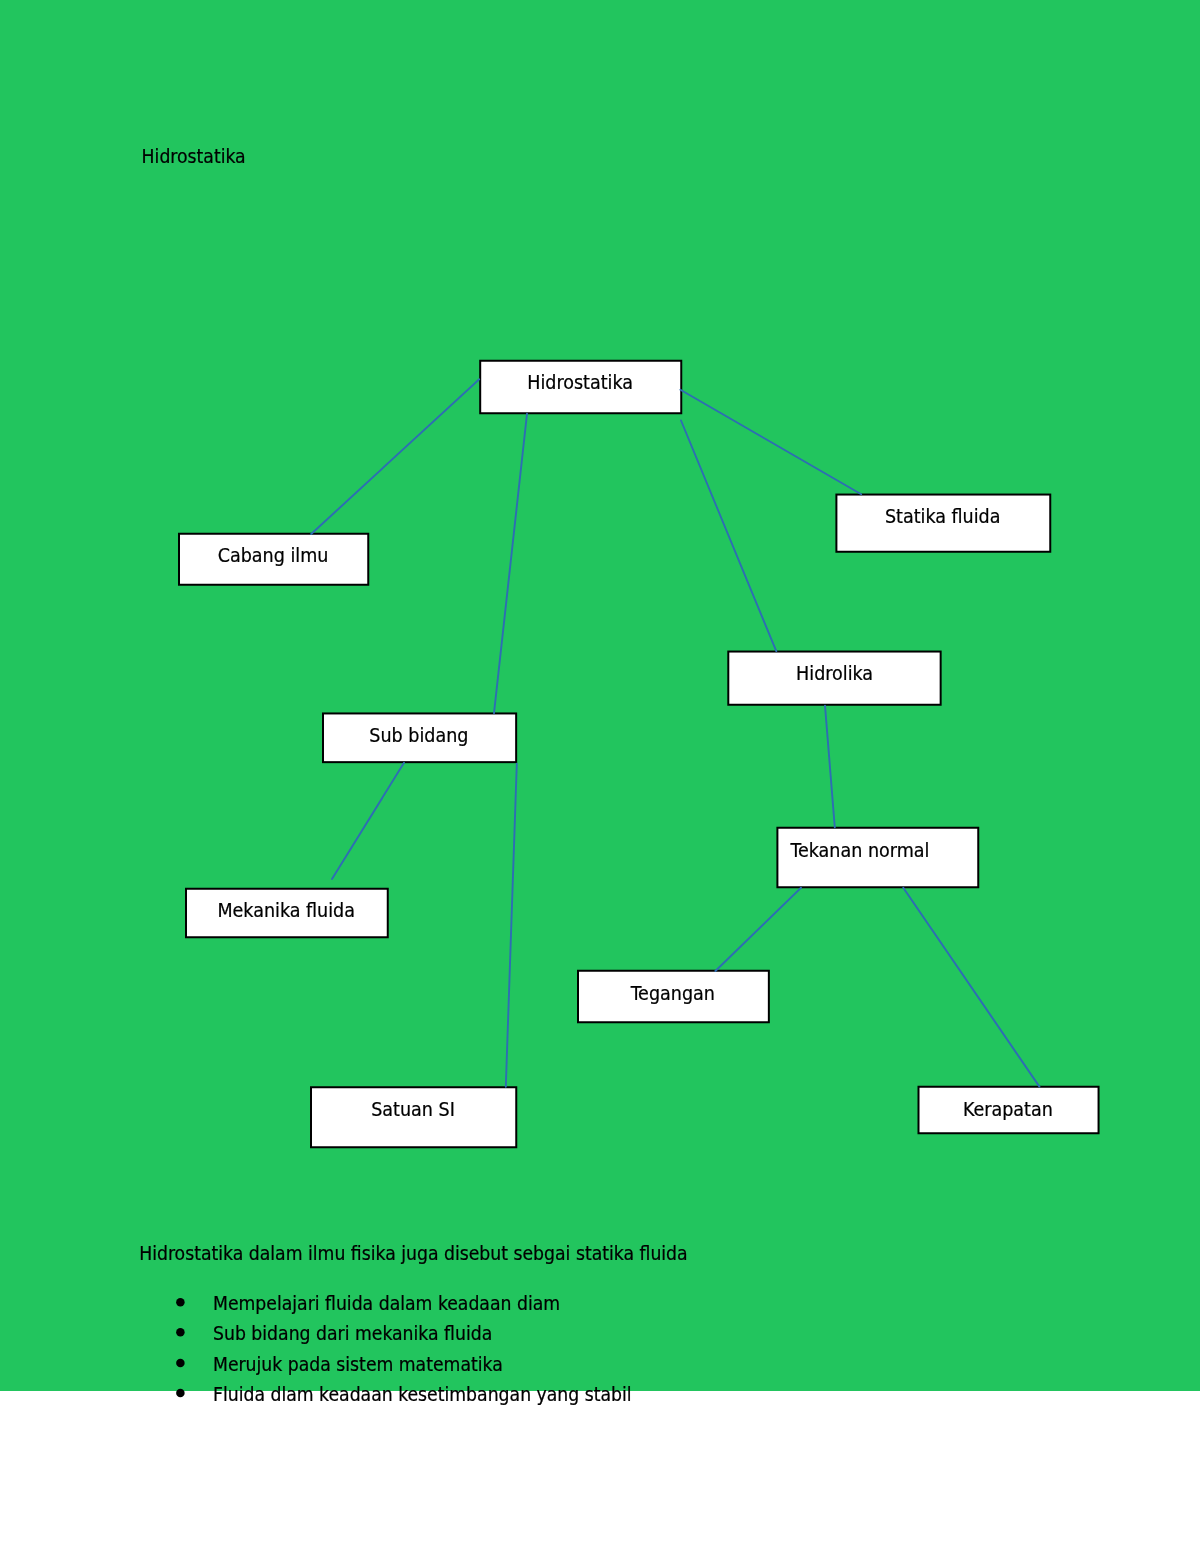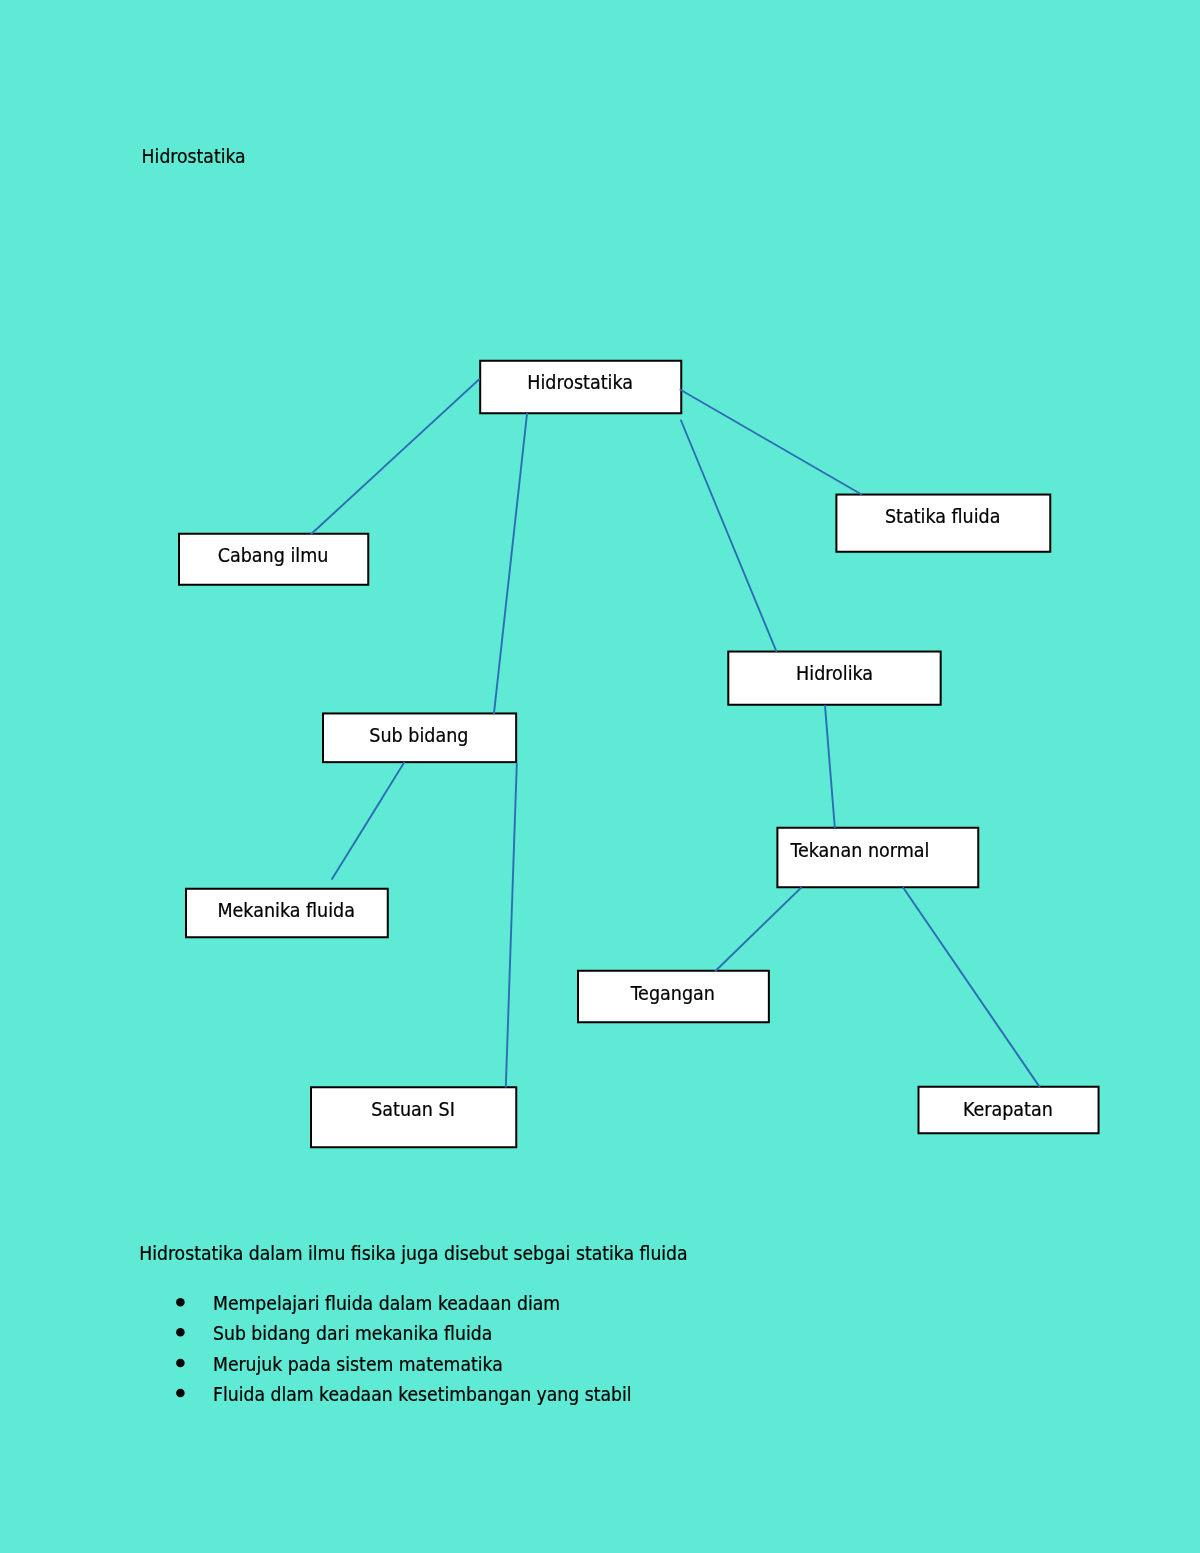--- a/index.html
+++ b/index.html
@@ -1,20 +1,20 @@
 <!DOCTYPE html>
 <html><head>
 <meta charset="utf-8">
 <title>Hidrostatika</title>
 <style>
   html,body{margin:0;padding:0;background:#ffffff;}
   body{width:1200px;height:1553px;position:relative;overflow:hidden;
        font-family:"DejaVu Sans",sans-serif;font-stretch:condensed;
        -webkit-font-smoothing:antialiased;}
-  .page{position:absolute;left:0;top:0;width:1200px;height:1553px;background:#5eead4;}
+  .page{position:absolute;left:0;top:0;width:1200px;height:1391px;background:#22c55e;}
   #sheet{position:absolute;left:0;top:0;display:block;will-change:transform;}
   .txt{font-family:"DejaVu Sans",sans-serif;font-stretch:condensed;
        fill:#000;stroke:#000;stroke-width:0.22px;paint-order:stroke fill;}
   .body-txt{font-size:19.2px;}
   .node-txt{font-size:19.5px;}
 </style>
 </head>
 <body>
 
 <div class="page">

